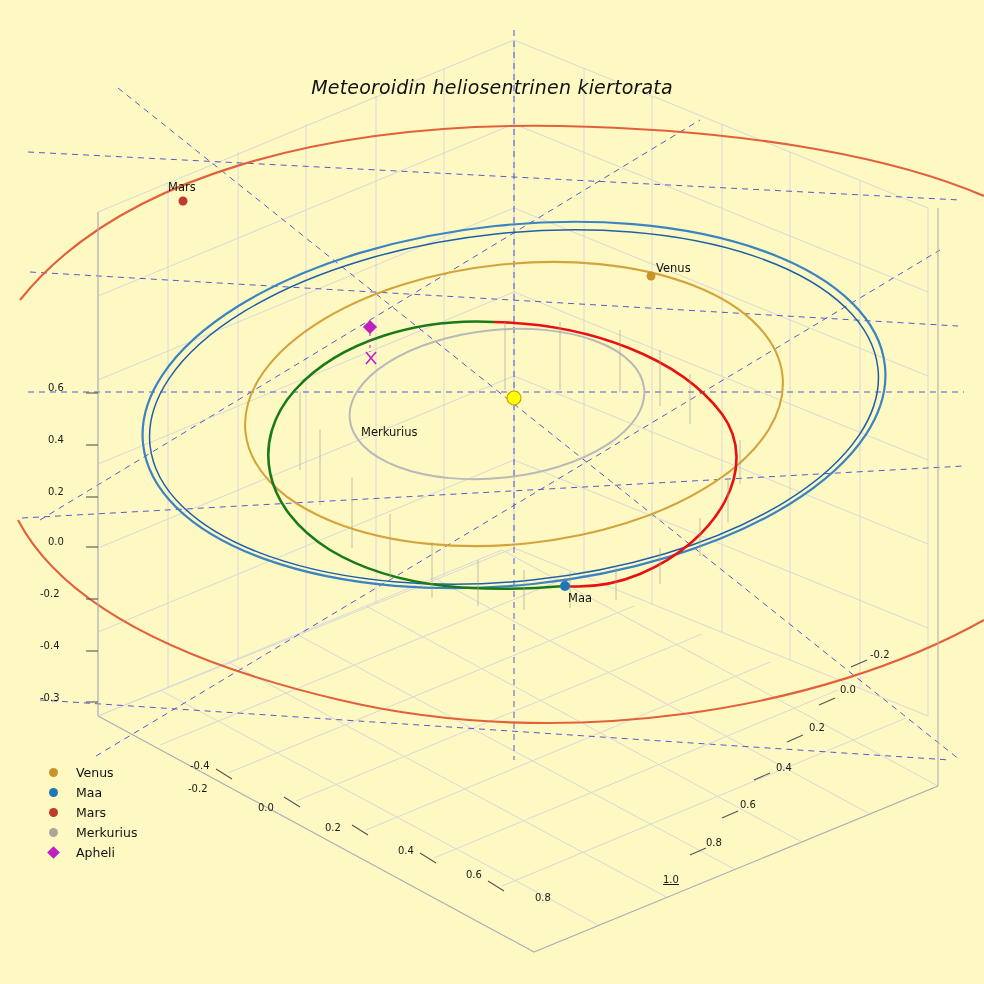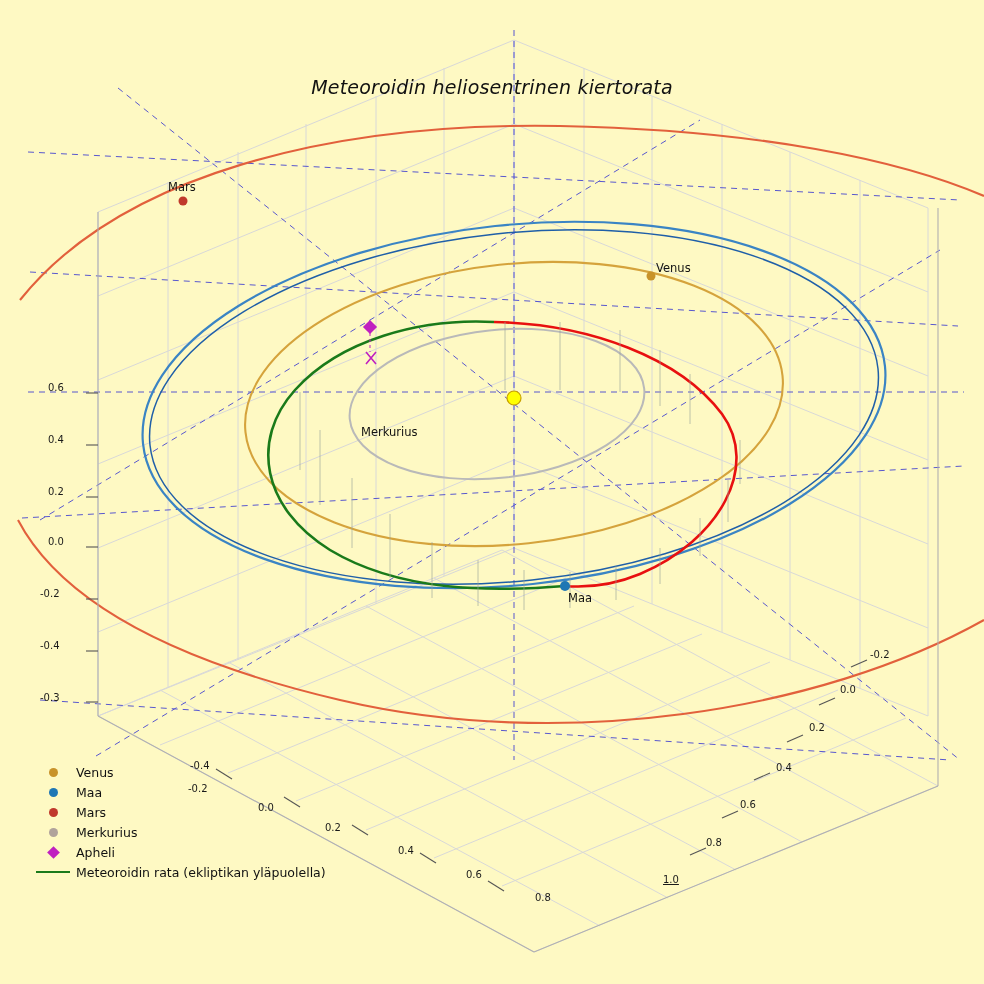--- a/index.html
+++ b/index.html
@@ -324,21 +324,15 @@
           <span class="dot" style="background:#b0a39b;"></span>
         </span>
       <span class="legend-text">Merkurius</span>
     </div>
     <div class="legend-row">
       <span class="legend-key">
           <span class="diamond"></span>
         </span>
       <span class="legend-text">Apheli</span>
     </div>
-    <div class="legend-row">
-      <span class="legend-key">
-          <span class="line-key" style="border-top-color:#1a7a1a;"></span>
-        </span>
-      <span class="legend-text">Meteoroidin rata (ekliptikan yläpuolella)</span>
-    </div>
   </div>
 
 </div>
 
 </body></html>

